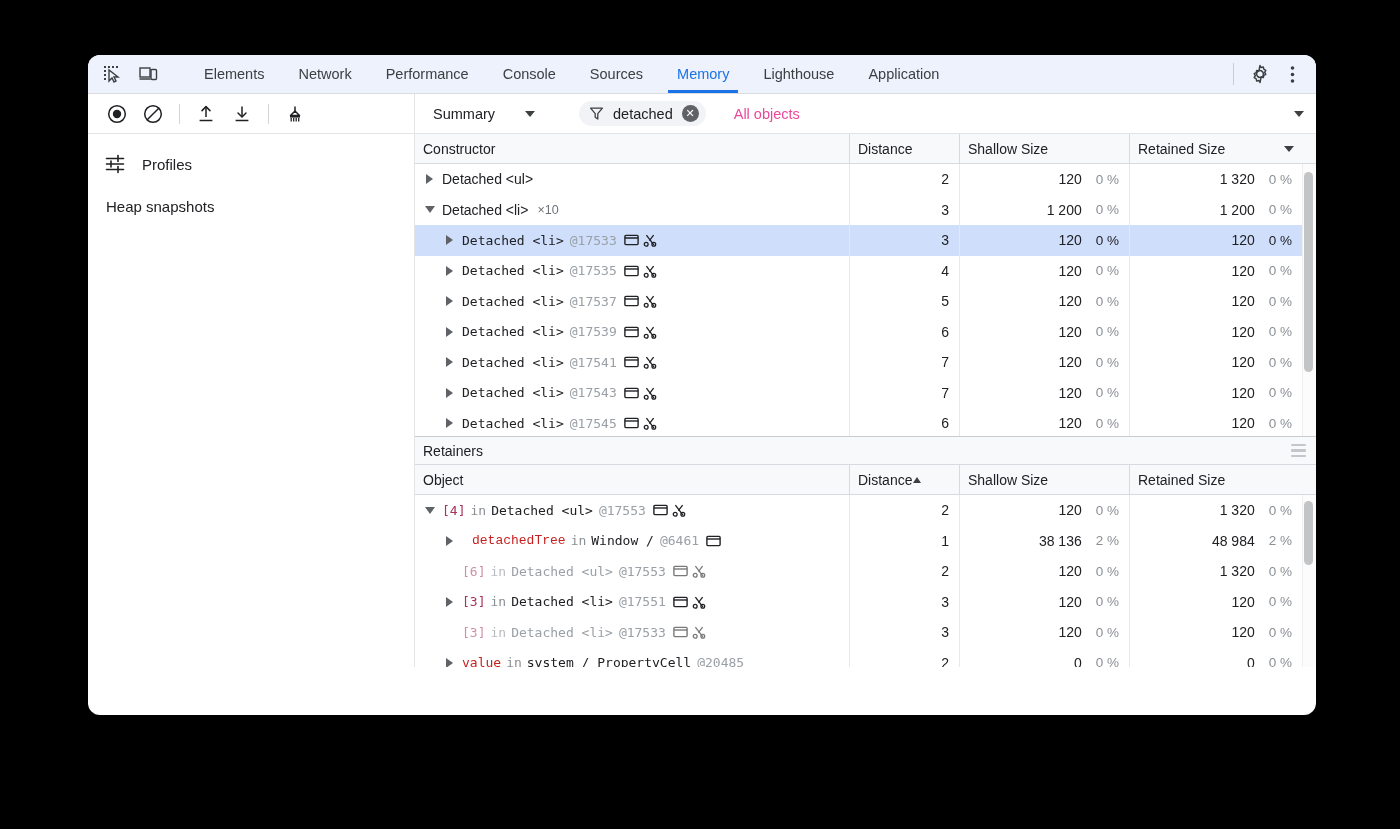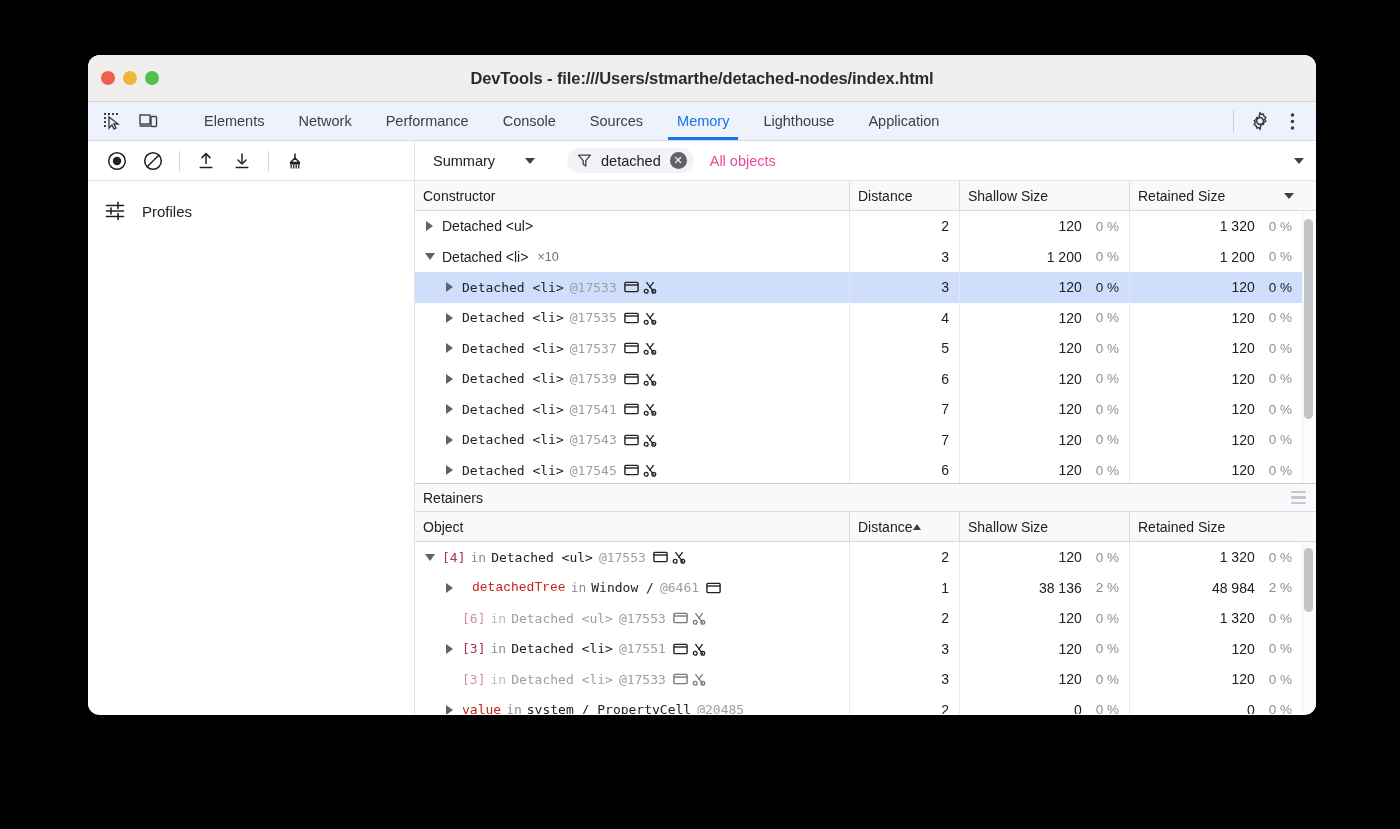--- a/index.html
+++ b/index.html
@@ -101,21 +101,21 @@
     width: 30px; height: 28px;
     display: flex; align-items: center; justify-content: center;
     border-radius: 4px; cursor: pointer;
   }
   .vsep { width: 1px; height: 20px; background: #d3d5d8; margin: 0 5px; }
   .tool-right {
     flex: 1;
     display: flex; align-items: center;
     padding-left: 12px; padding-right: 12px;
     height: 100%;
-    gap: 0px;
+    gap: 12px;
   }
   .select-box {
     display: flex; align-items: center; gap: 30px;
     font-size: 14.5px; color: #202124;
     padding: 3px 6px; border-radius: 4px; cursor: pointer;
   }
   .caret { width: 0; height: 0; border-left: 5px solid transparent; border-right: 5px solid transparent; border-top: 6px solid #3c4043; }
   .filter-chip {
     display: flex; align-items: center; gap: 9px;
     background: #f1f3f7;
@@ -259,28 +259,20 @@
   .sbar-track {
     position: absolute; top: 0; right: 0; width: 14px; height: 100%;
     background: #fcfcfc; border-left: 1px solid #eeeff1;
   }
 </style>
 </head>
 <body>
 
 <div class="window">
 
-  <div class="titlebar">
-    <div class="traffic">
-      <div class="dot red"></div>
-      <div class="dot yellow"></div>
-      <div class="dot green"></div>
-    </div>
-    <div class="win-title">DevTools - file:///Users/stmarthe/detached-nodes/index.html</div>
-  </div>
 
   <div class="tabbar">
     <div class="tb-icons">
       <div class="tb-icon">
         <svg width="17" height="17" viewBox="0 0 17 17">
           <g fill="#3c4043">
             <rect x="0" y="0" width="2" height="2"></rect>
               <rect x="4" y="0" width="2" height="2"></rect>
             <rect x="8" y="0" width="2" height="2"></rect>
               <rect x="12" y="0" width="2" height="2"></rect>
@@ -418,20 +410,21 @@
             <line x1="2.5" y1="11" x2="19.5" y2="11"></line>
             <line x1="2.5" y1="16.5" x2="19.5" y2="16.5"></line>
             <line x1="14" y1="2.6" x2="14" y2="8.4"></line>
             <line x1="7" y1="8.1" x2="7" y2="13.9"></line>
             <line x1="14" y1="13.6" x2="14" y2="19.4"></line>
           </g>
         </svg>
         <span class="label">Profiles</span>
       </div>
 
+      <div class="side-section">Heap snapshots</div>
 
     </div>
 
     <div class="right-pane">
 
       <div class="grid-header">
         <div class="gh-cell col-name">
             <span>Constructor</span>
           </div>
         <div class="gh-cell col-dist">

